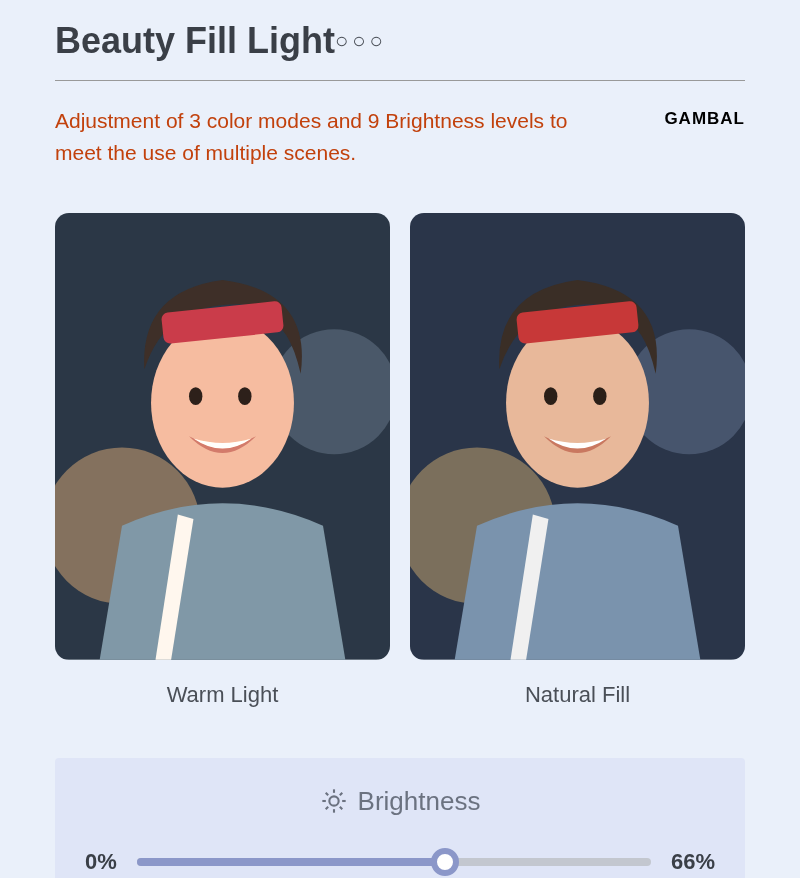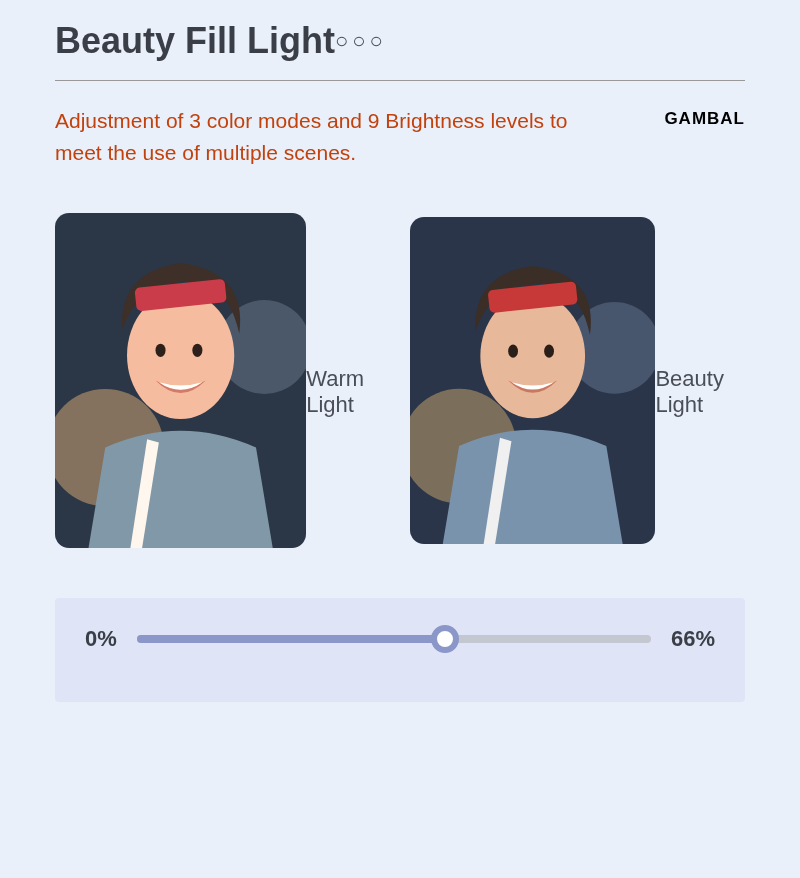--- a/index.html
+++ b/index.html
@@ -55,21 +55,21 @@
     }
     .modes {
       display: flex;
       justify-content: space-between;
       gap: 20px;
       margin-bottom: 50px;
     }
     .mode {
       flex: 1;
       display: flex;
-      flex-direction: row;
+      flex-direction: column;
       align-items: center;
     }
     .mode-img {
       width: 100%;
       aspect-ratio: 3/4;
       border-radius: 14px;
       overflow: hidden;
       position: relative;
     }
     .mode-img.warm { filter: sepia(0.15) saturate(1.1) hue-rotate(-8deg); }
@@ -197,26 +197,40 @@
         <path class="strap" d="M45 200 L55 135 L62 137 L52 200 Z"></path>
         <ellipse class="face" cx="75" cy="85" rx="32" ry="38"></ellipse>
         <path class="hair" d="M40 70 Q38 35 75 30 Q115 35 110 72 Q105 50 95 48 L95 42 Q70 38 55 48 Q45 55 40 70 Z"></path>
         <rect class="headband" x="48" y="42" width="54" height="14" rx="3" transform="rotate(-6 75 49)"></rect>
         <ellipse fill="#2a1f18" cx="63" cy="82" rx="3" ry="4"></ellipse>
         <ellipse fill="#2a1f18" cx="85" cy="82" rx="3" ry="4"></ellipse>
         <path fill="#c97860" d="M60 100 Q75 115 90 100 Q75 108 60 100 Z"></path>
         <path fill="#fff" d="M62 101 Q75 110 88 101 Q75 105 62 101 Z"></path>
       </svg>
     </div>
-    <div class="mode-label">Beauty Light</div>
+    <div class="mode-label">Natural Fill</div>
   </div>
 
 </div>
 
 <div class="brightness-panel">
+  <div class="brightness-title-row">
+    <svg class="sun-icon" viewBox="0 0 24 24" fill="none" stroke="#6b7280" stroke-width="1.8">
+      <circle cx="12" cy="12" r="4"></circle>
+      <line x1="12" y1="2" x2="12" y2="5"></line>
+      <line x1="12" y1="19" x2="12" y2="22"></line>
+      <line x1="2" y1="12" x2="5" y2="12"></line>
+      <line x1="19" y1="12" x2="22" y2="12"></line>
+      <line x1="4.9" y1="4.9" x2="7" y2="7"></line>
+      <line x1="17" y1="17" x2="19.1" y2="19.1"></line>
+      <line x1="4.9" y1="19.1" x2="7" y2="17"></line>
+      <line x1="17" y1="7" x2="19.1" y2="4.9"></line>
+    </svg>
+    <span class="brightness-label">Brightness</span>
+  </div>
   <div class="slider-row">
     <span class="pct">0%</span>
     <div class="slider">
       <div class="track"></div>
       <div class="fill"></div>
       <div class="thumb"></div>
     </div>
     <span class="pct">66%</span>
   </div>
 </div>

